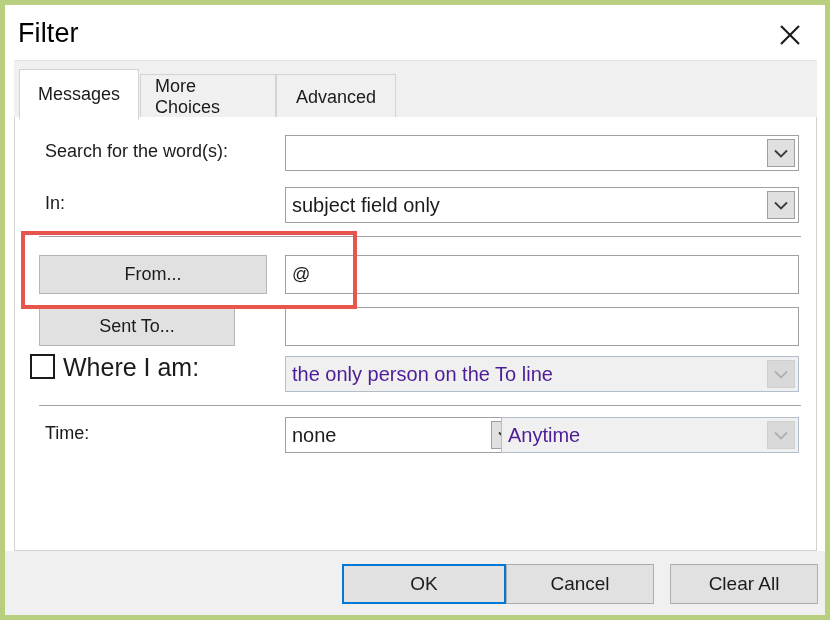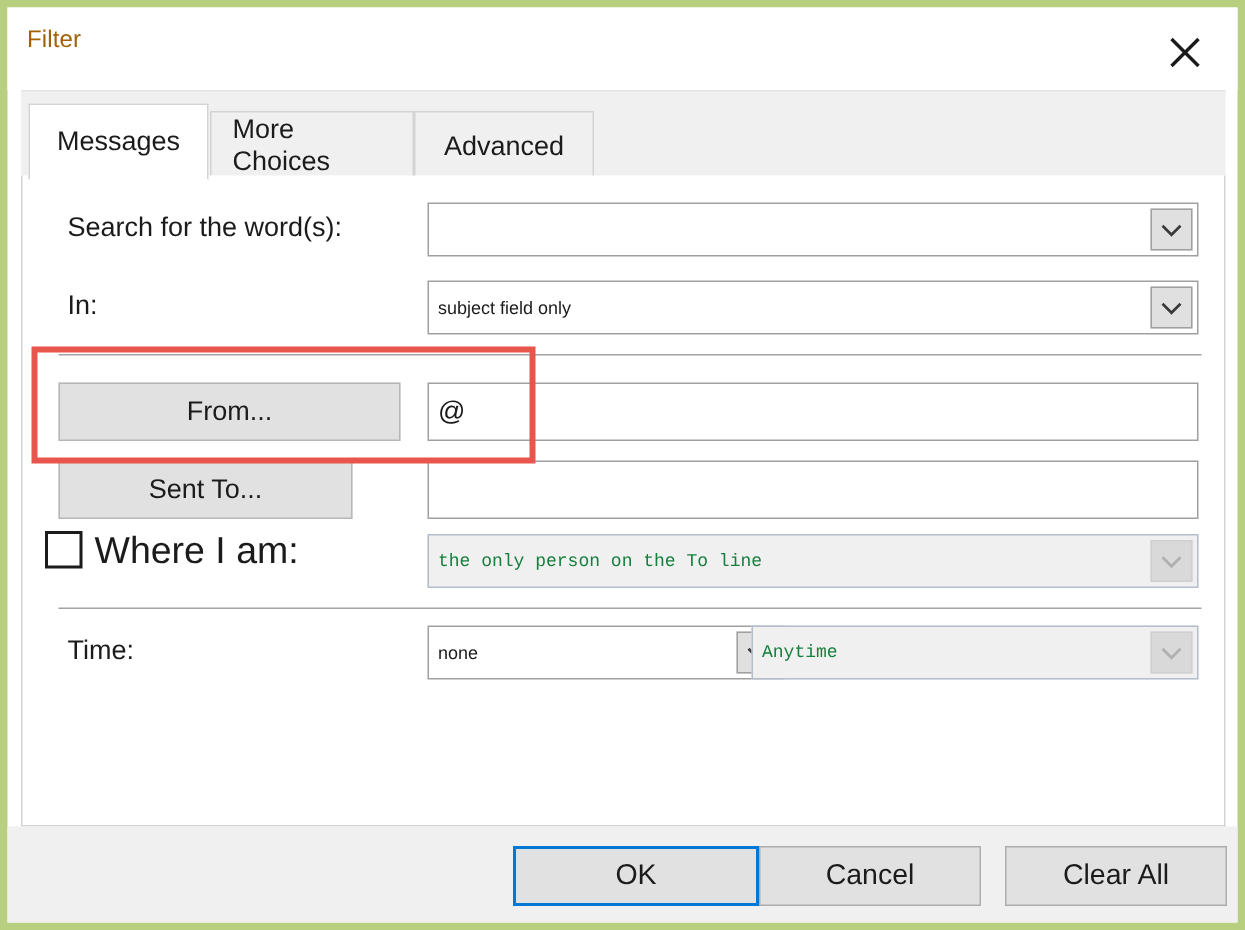--- a/index.html
+++ b/index.html
@@ -24,22 +24,22 @@
   
   #titlebar {
     position: absolute;
     left: 0; top: 0;
     width: 820px; height: 55px;
     background: #ffffff;
   }
   #dialog-title {
     position: absolute;
     left: 13px; top: 13px;
-    font-size: 16px;
-    color: #a16207;
+    font-size: 27px;
+    color: #000000;
     letter-spacing: 0.1px;
   }
   #close-button {
     position: absolute;
     left: 750px; top: 0;
     width: 70px; height: 50px;
     background: transparent;
     border: none;
     cursor: pointer;
   }
@@ -115,21 +115,21 @@
   .combo {
     position: absolute;
     background: #ffffff;
     border: 1px solid #a0a0a0;
     display: flex;
     align-items: center;
     cursor: pointer;
   }
   .combo .combo-value {
     flex: 1 1 auto;
-    font-size: 12px;
+    font-size: 20px;
     color: #1b1b1b;
     padding-left: 6px;
     white-space: nowrap;
     overflow: hidden;
   }
   .combo .combo-arrow {
     flex: 0 0 auto;
     width: 28px;
     height: calc(100% - 6px);
     margin-right: 3px;
@@ -138,21 +138,21 @@
     display: flex;
     align-items: center;
     justify-content: center;
   }
 
   
   .combo.disabled {
     background: #f0f0f0;
     border: 1px solid #b3bdcc;
   }
-  .combo.disabled .combo-value { color: #15803d; font-family: Liberation Mono, monospace; }
+  .combo.disabled .combo-value { color: #4c1d95; }
   .combo.disabled .combo-arrow {
     background: #d9d9d9;
     border: 1px solid #cfcfcf;
   }
 
   .pushbutton {
     position: absolute;
     background: #e1e1e1;
     border: 1px solid #b6b6b6;
     font-family: "Liberation Sans", sans-serif;

